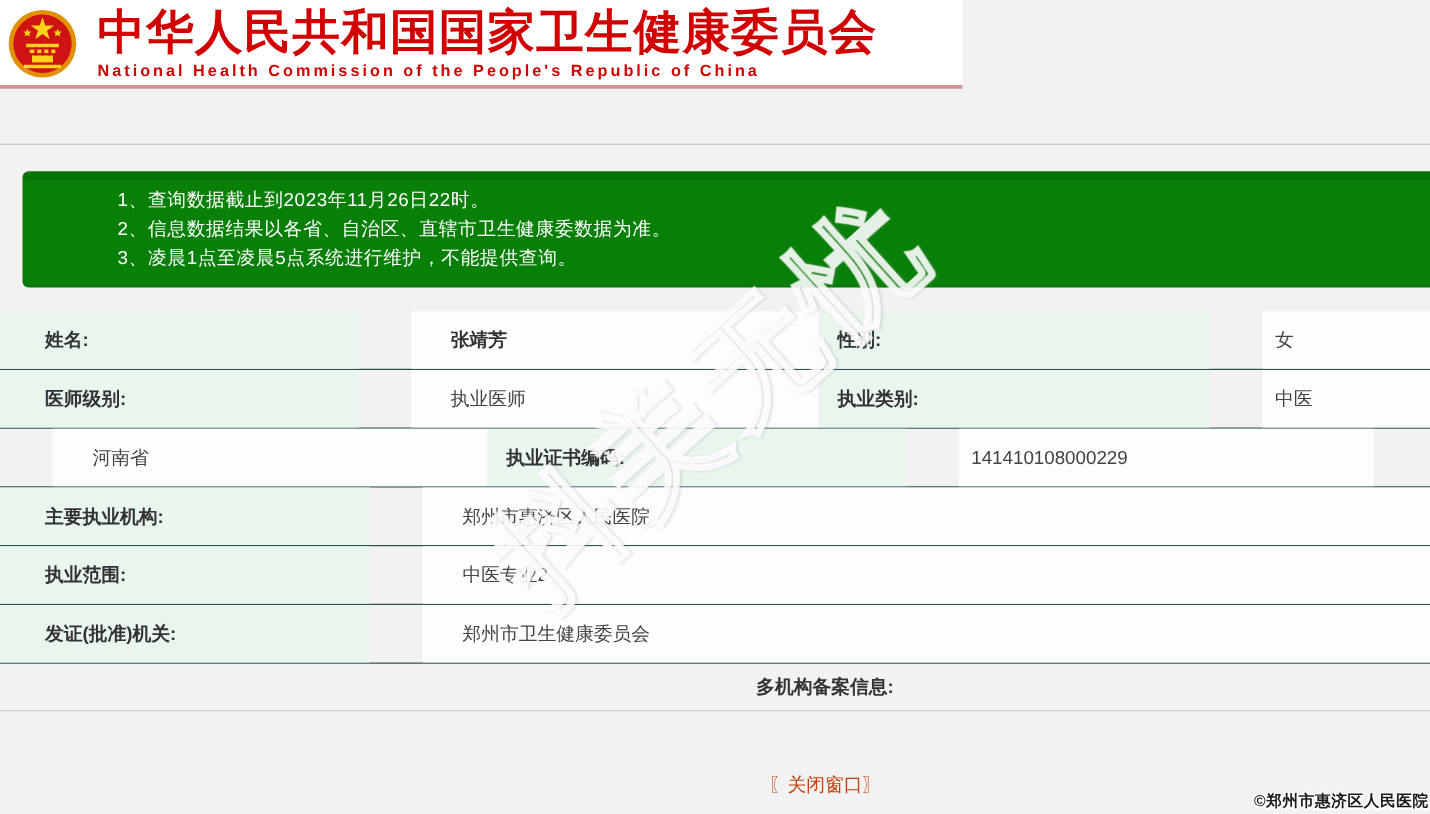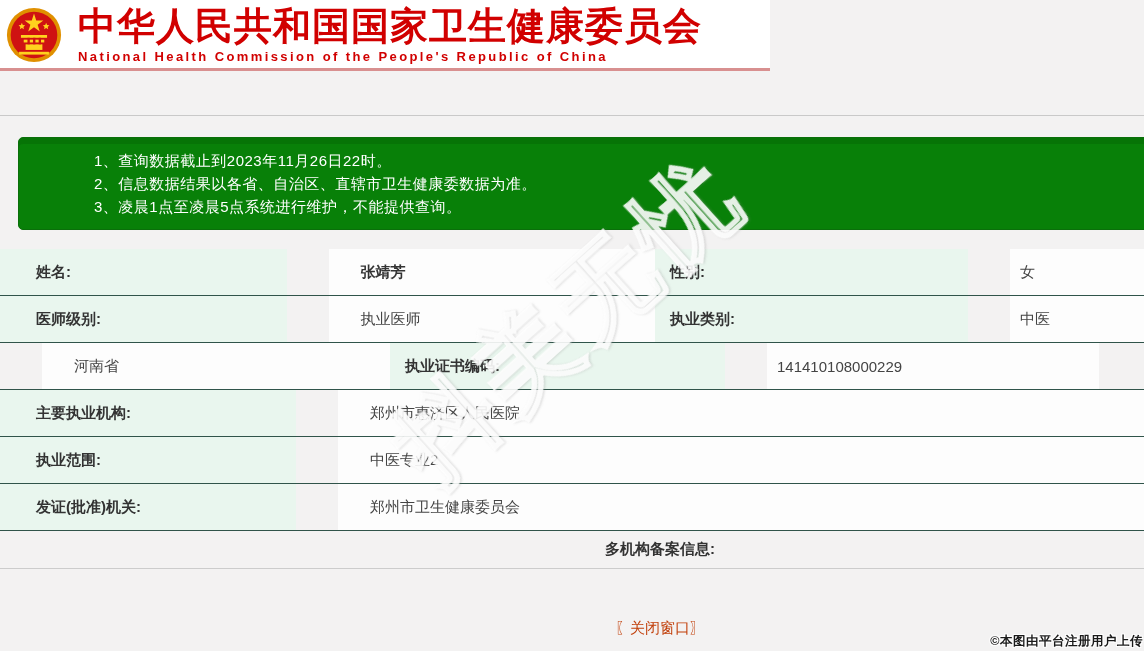--- a/index.html
+++ b/index.html
@@ -160,14 +160,14 @@
     </div>
 
     <div class="close-row">
       <a class="close-link">〖关闭窗口〗</a>
     </div>
 
   </div>
 
   <div class="watermark-center">抖美无忧</div>
 
-  <div class="copyright">©本图由平台注册用户上传</div>
+  <div class="copyright">©郑州市惠济区人民医院</div>
 </div>
 
 </body></html>

